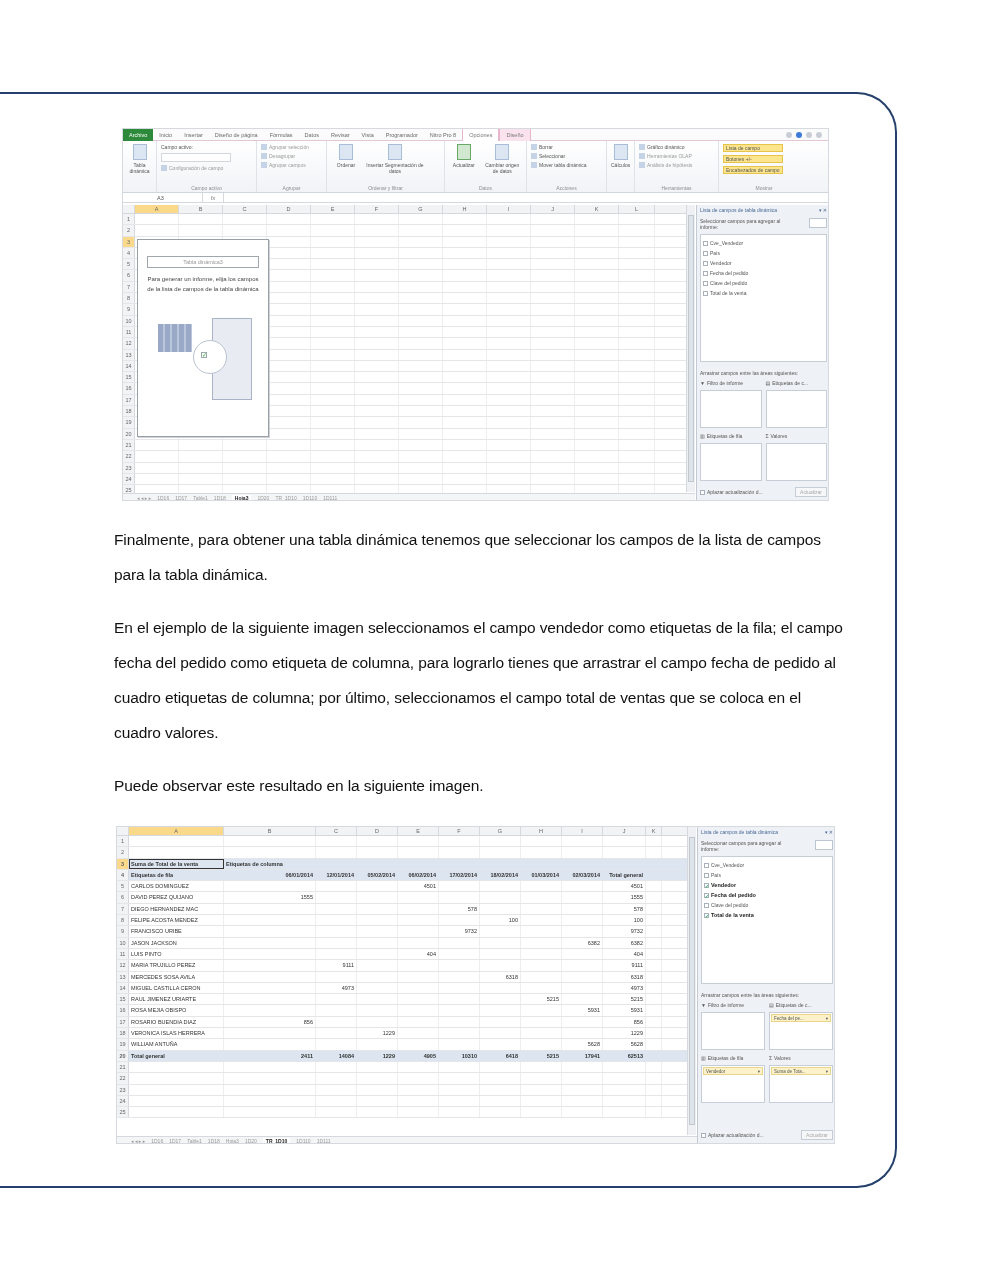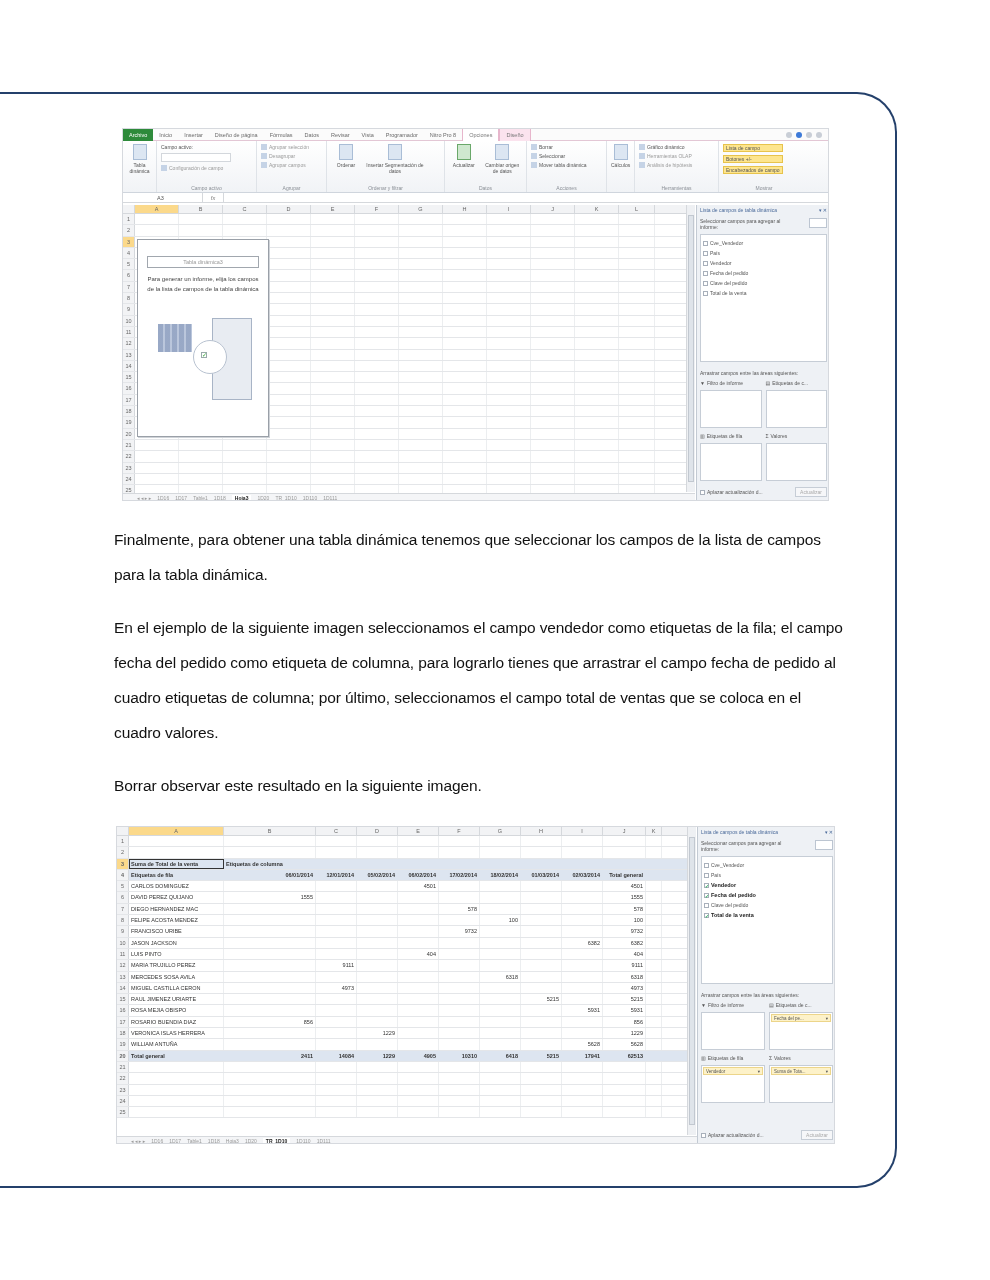--- a/index.html
+++ b/index.html
@@ -721,21 +721,21 @@
           <span class="cb"></span>
           <span>Aplazar actualización d...</span>
         </span>
       <span class="fl-update">Actualizar</span>
     </div>
   </div>
 </div>
 
 <p class="para" style="top:522px;">Finalmente, para obtener una tabla dinámica tenemos que seleccionar los campos de la lista de campos para la tabla dinámica.</p>
 <p class="para" style="top:610px;">En el ejemplo de la siguiente imagen seleccionamos el campo vendedor como etiquetas de la fila; el campo fecha del pedido como etiqueta de columna, para lograrlo tienes que arrastrar el campo fecha de pedido al cuadro etiquetas de columna; por último, seleccionamos el campo total de ventas que se coloca en el cuadro valores.</p>
-<p class="para" style="top:768px;">Borrar observar este resultado en la siguiente imagen.</p>
+<p class="para" style="top:768px;">Puede observar este resultado en la siguiente imagen.</p>
 
 <div class="shot" id="shot2">
   <div class="grid-area" style="top:0;width:570px;">
     <div class="col-heads" id="f2-colheads">
         <div class="corner"></div>
         <div class="sel" style="width: 95px;">A</div>
         <div style="width: 92px;">B</div>
         <div style="width: 41px;">C</div>
         <div style="width: 41px;">D</div>
         <div style="width: 41px;">E</div>

